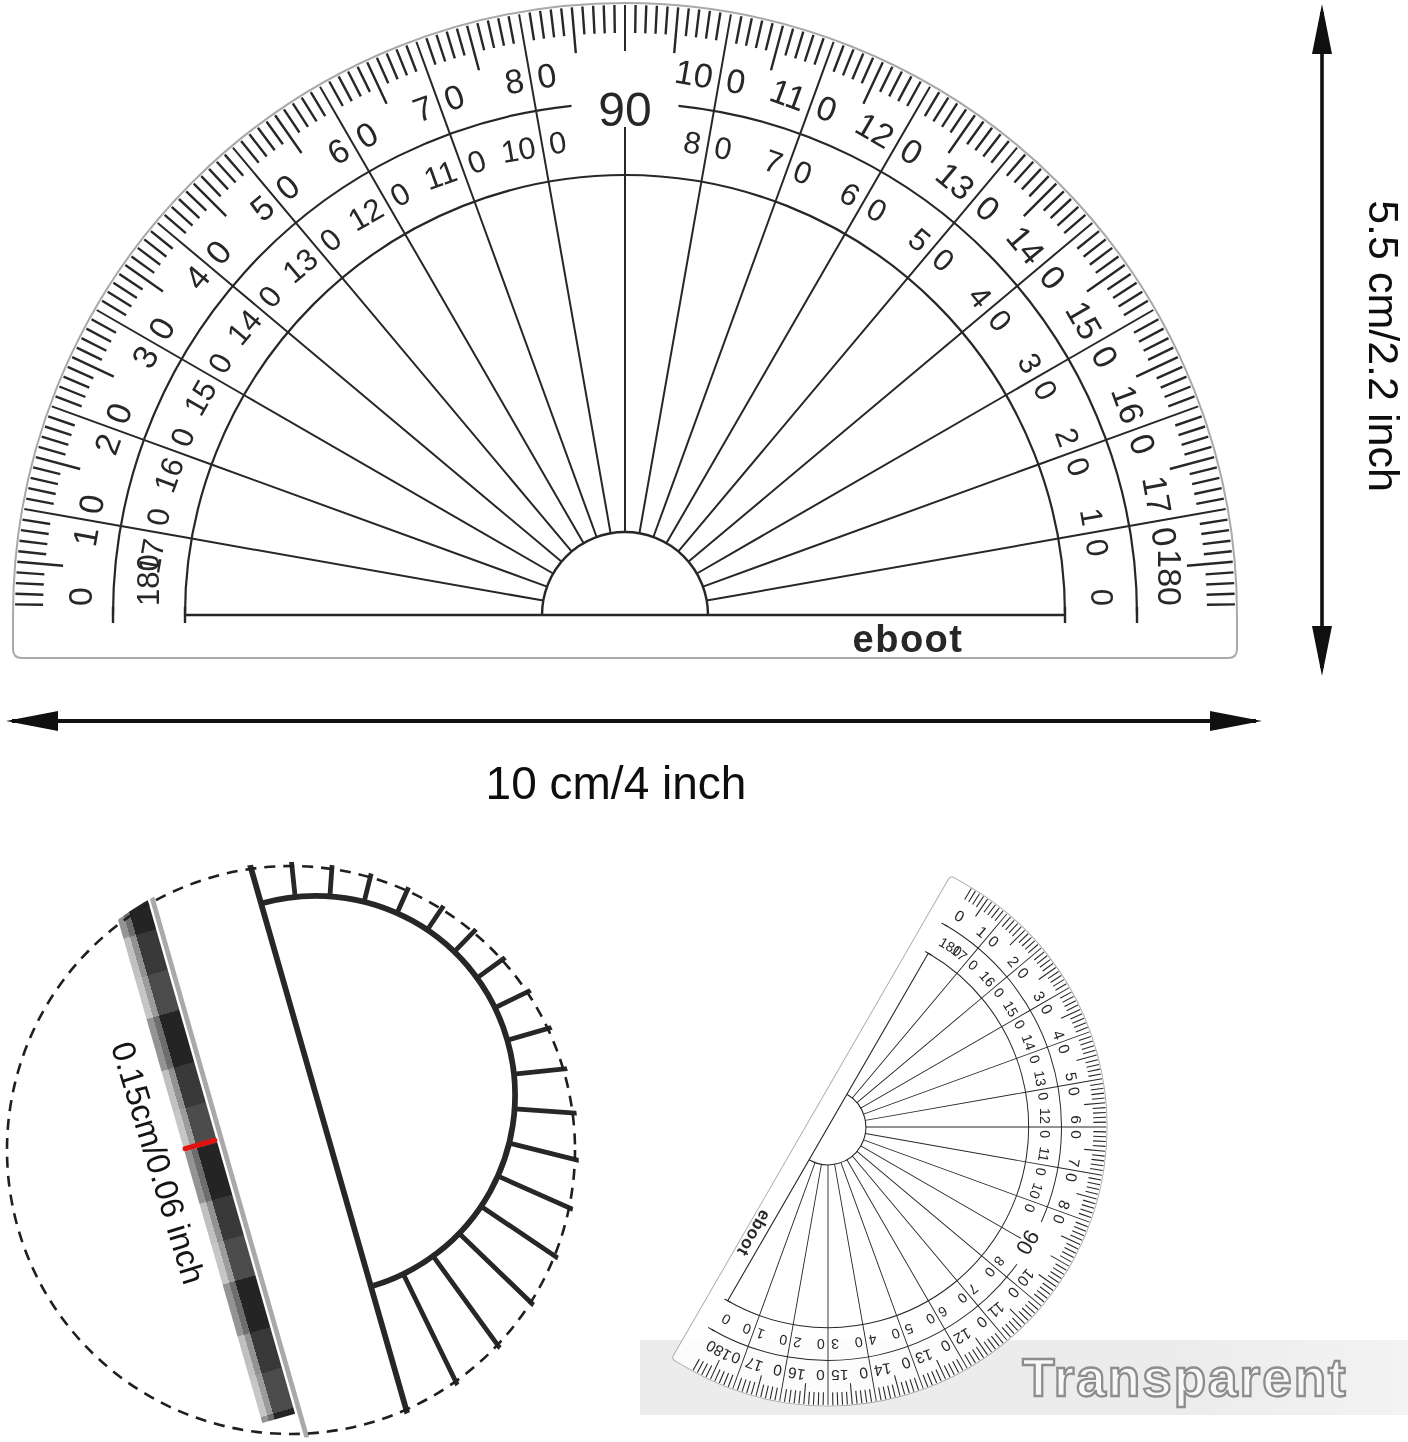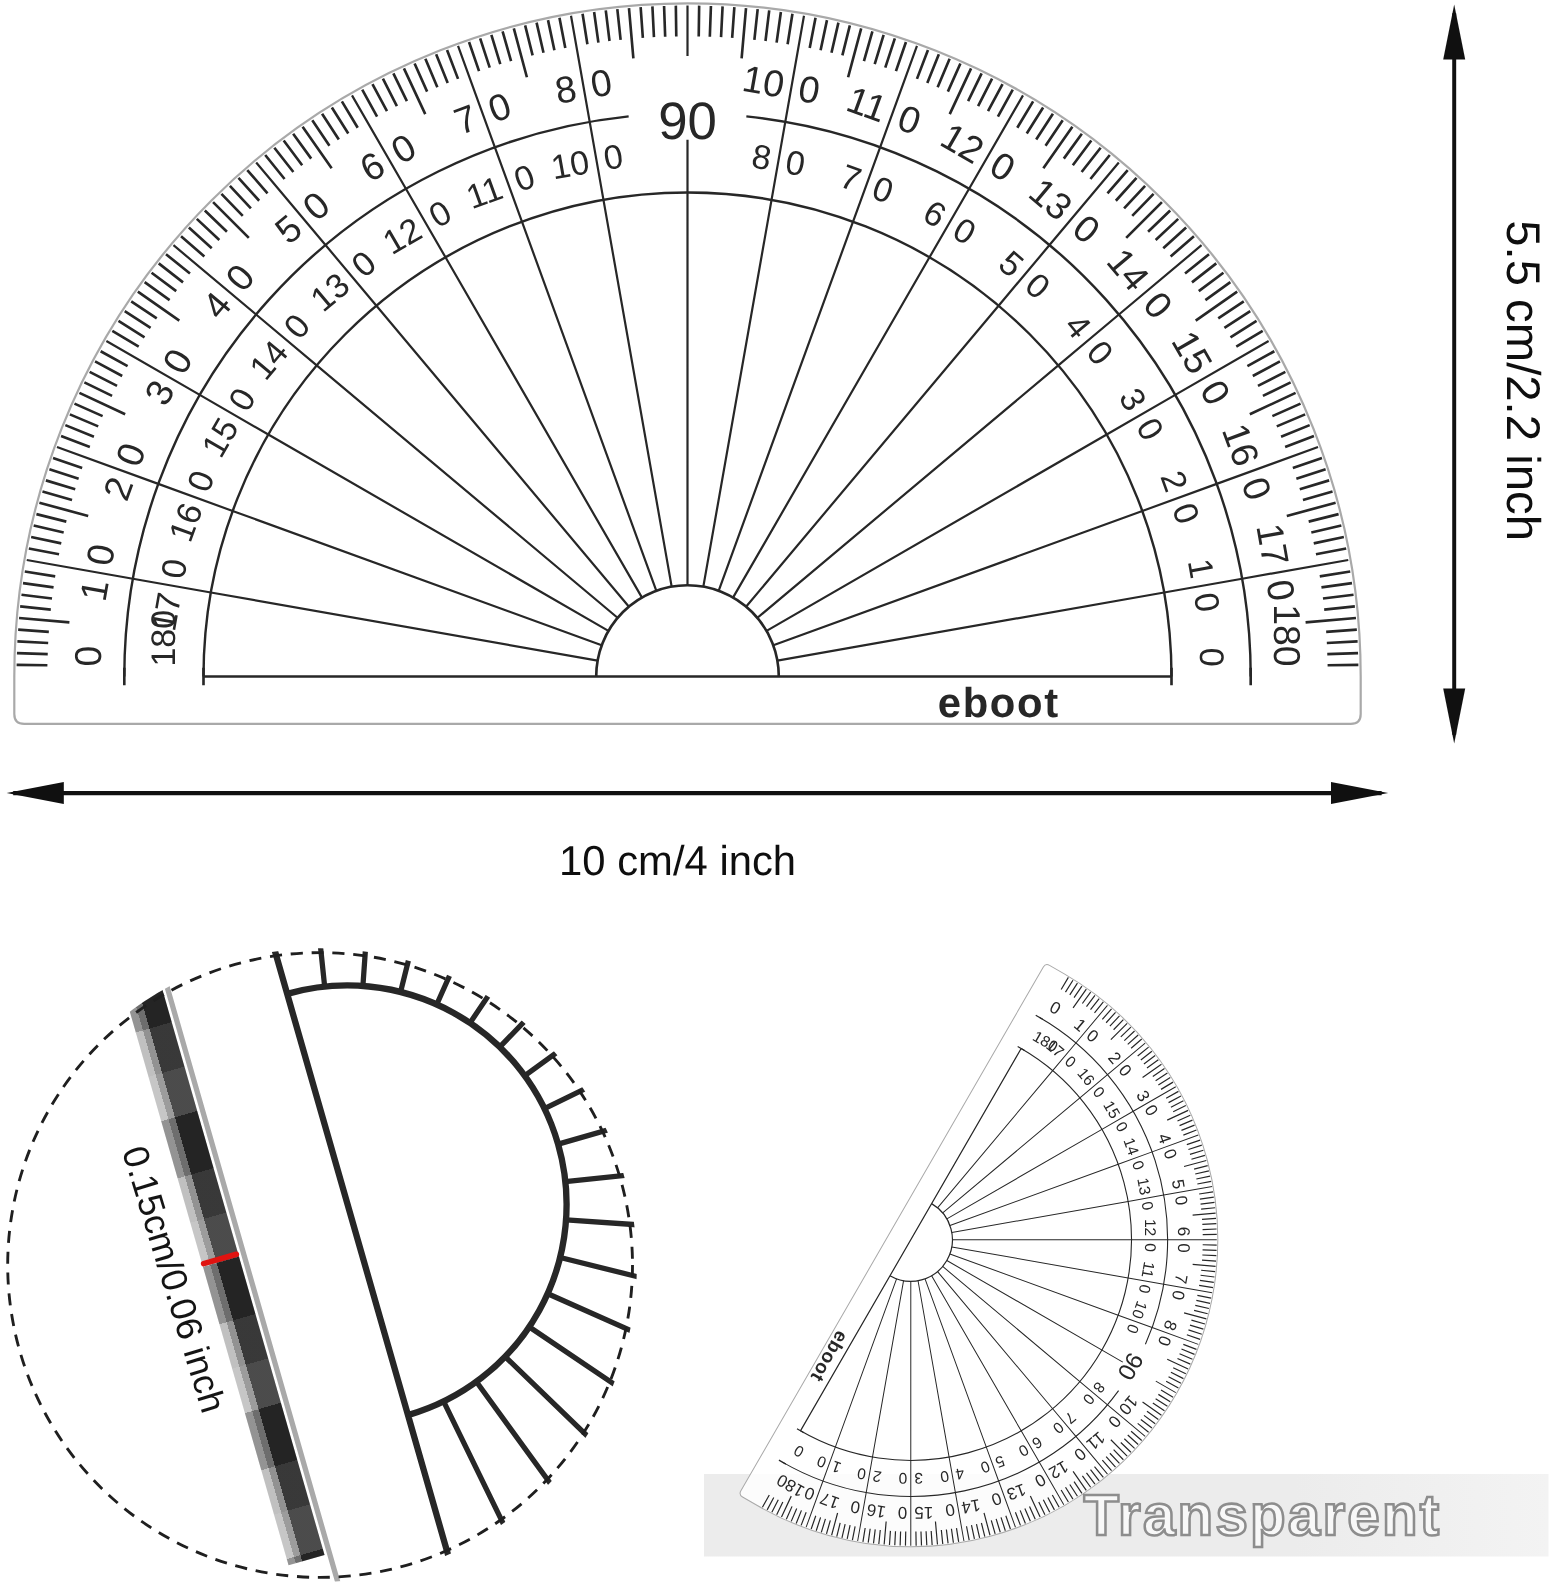--- a/index.html
+++ b/index.html
@@ -7,21 +7,21 @@
          font-family:"Liberation Sans",sans-serif;}
   svg text{fill:#272727;font-family:"Liberation Sans",sans-serif;}
 
   #protractor-main{position:absolute;left:0;top:0;width:1250px;height:668px;z-index:4;}
 
   #v-arrow{position:absolute;left:1300px;top:2px;width:46px;height:686px;z-index:4;}
   #v-label{position:absolute;left:1124px;top:320px;width:520px;height:52px;line-height:52px;
            text-align:center;font-size:43px;color:#0e0e0e;transform:rotate(90deg);z-index:4;}
   #h-arrow{position:absolute;left:0;top:699px;width:1270px;height:44px;z-index:4;}
   #h-label{position:absolute;left:416px;top:755px;width:400px;height:56px;line-height:56px;
-           text-align:center;font-size:38px;color:#0e0e0e;z-index:4;}
+           text-align:center;font-size:46px;color:#0e0e0e;z-index:4;}
 
   #magnifier{position:absolute;left:3px;top:862px;width:576px;height:576px;border-radius:50%;
              overflow:hidden;background:#fff;z-index:5;}
   #mag-clone-wrap{position:absolute;left:0;top:0;width:1250px;height:668px;
                   transform-origin:625px 615px;
                   transform:translate(-312px,-382px) rotate(74deg) scale(2.4);}
   #edge-band{position:absolute;left:-107px;top:251px;width:600px;height:34px;
              transform:rotate(74deg);
              background:
                repeating-linear-gradient(to right, rgba(255,255,255,.14) 0 42px, rgba(0,0,0,.22) 42px 96px, rgba(255,255,255,.05) 96px 138px),
@@ -32,21 +32,21 @@
   #mag-label{position:absolute;left:-15px;top:281px;width:340px;height:40px;line-height:40px;
              text-align:center;font-size:33px;color:#141414;transform:rotate(73deg);z-index:5;}
   #mag-dash{position:absolute;left:0;top:0;width:576px;height:576px;z-index:6;pointer-events:none;}
 
   #gray-band{position:absolute;left:640px;top:1340px;width:768px;height:75px;z-index:1;}
   #protractor-small-wrap{position:absolute;left:0;top:0;width:1250px;height:668px;
                          transform-origin:625px 615px;
                          transform:translate(203px,512px) rotate(120deg) scale(0.456);z-index:2;}
   #protractor-small{width:1250px;height:668px;}
   #transparent-label{position:absolute;left:985px;top:1346px;width:400px;height:64px;line-height:64px;
-                     font-size:53px;font-weight:700;letter-spacing:2px;
+                     text-align:center;font-size:53px;font-weight:700;letter-spacing:2px;
                      -webkit-text-stroke:2.3px #8d8d8d;z-index:3;}
 </style>
 </head>
 <body>
 
 <div id="stage">
 
   <svg id="protractor-main" viewBox="0 0 1250 668">
       <path d="M13 615A612 612 0 1 1 1237 615L1237 649Q1237 658 1228 658L22 658Q13 658 13 649Z" fill="#ffffff" fill-opacity="1" stroke="#a9a9a9" stroke-width="2"></path>
       <path d="M15.1 604.4L43.1 604.8M15.4 593.7L43.4 594.7M15.8 583.1L43.8 584.5M16.5 572.4L44.4 574.4M17.3 561.8L63.1 565.8M18.3 551.2L46.2 554.2M19.5 540.7L47.3 544.1M20.9 530.1L48.7 534.0M22.5 519.6L50.2 524.0M26.2 498.6L53.7 503.9M28.3 488.2L55.7 494.0M30.6 477.8L57.9 484.1M33.1 467.4L60.3 474.2M35.8 457.1L80.2 469.0M38.6 446.9L65.5 454.6M41.7 436.7L68.4 444.8M44.9 426.5L71.5 435.2M48.2 416.4L74.7 425.5M55.5 396.4L81.7 406.4M59.4 386.5L85.4 397.0M63.5 376.7L89.3 387.6M67.7 366.9L93.3 378.3M72.2 357.2L113.8 376.6M76.7 347.6L101.9 359.9M81.5 338.1L106.4 350.8M86.4 328.6L111.1 341.8M91.5 319.3L116.0 332.8M102.1 300.8L126.1 315.2M107.7 291.7L131.4 306.6M113.4 282.8L136.9 298.0M119.3 273.9L142.5 289.5M125.3 265.1L163.0 291.5M131.5 256.5L154.2 272.9M137.8 247.9L160.2 264.7M144.3 239.4L166.4 256.7M150.9 231.1L172.7 248.7M164.6 214.8L185.8 233.2M171.7 206.8L192.5 225.6M178.9 199.0L199.4 218.1M186.2 191.3L206.3 210.7M193.7 183.7L226.2 216.2M201.3 176.2L220.7 196.3M209.0 168.9L228.1 189.4M216.8 161.7L235.6 182.5M224.8 154.6L243.2 175.8M241.1 140.9L258.7 162.7M249.4 134.3L266.7 156.4M257.9 127.8L274.7 150.2M266.5 121.5L282.9 144.2M275.1 115.3L301.5 153.0M283.9 109.3L299.5 132.5M292.8 103.4L308.0 126.9M301.7 97.7L316.6 121.4M310.8 92.1L325.2 116.1M329.3 81.5L342.8 106.0M338.6 76.4L351.8 101.1M348.1 71.5L360.8 96.4M357.6 66.7L369.9 91.9M367.2 62.2L386.6 103.8M376.9 57.7L388.3 83.3M386.7 53.5L397.6 79.3M396.5 49.4L407.0 75.4M406.4 45.5L416.4 71.7M426.4 38.2L435.5 64.7M436.5 34.9L445.2 61.5M446.7 31.7L454.8 58.4M456.9 28.6L464.6 55.5M467.1 25.8L479.0 70.2M477.4 23.1L484.2 50.3M487.8 20.6L494.1 47.9M498.2 18.3L504.0 45.7M508.6 16.2L513.9 43.7M529.6 12.5L534.0 40.2M540.1 10.9L544.0 38.7M550.7 9.5L554.1 37.3M561.2 8.3L564.2 36.2M571.8 7.3L575.8 53.1M582.4 6.5L584.4 34.4M593.1 5.8L594.5 33.8M603.7 5.4L604.7 33.4M614.4 5.1L614.8 33.1M635.6 5.1L635.2 33.1M646.3 5.4L645.3 33.4M656.9 5.8L655.5 33.8M667.6 6.5L665.6 34.4M678.2 7.3L674.2 53.1M688.8 8.3L685.8 36.2M699.3 9.5L695.9 37.3M709.9 10.9L706.0 38.7M720.4 12.5L716.0 40.2M741.4 16.2L736.1 43.7M751.8 18.3L746.0 45.7M762.2 20.6L755.9 47.9M772.6 23.1L765.8 50.3M782.9 25.8L771.0 70.2M793.1 28.6L785.4 55.5M803.3 31.7L795.2 58.4M813.5 34.9L804.8 61.5M823.6 38.2L814.5 64.7M843.6 45.5L833.6 71.7M853.5 49.4L843.0 75.4M863.3 53.5L852.4 79.3M873.1 57.7L861.7 83.3M882.8 62.2L863.4 103.8M892.4 66.7L880.1 91.9M901.9 71.5L889.2 96.4M911.4 76.4L898.2 101.1M920.7 81.5L907.2 106.0M939.2 92.1L924.8 116.1M948.3 97.7L933.4 121.4M957.2 103.4L942.0 126.9M966.1 109.3L950.5 132.5M974.9 115.3L948.5 153.0M983.5 121.5L967.1 144.2M992.1 127.8L975.3 150.2M1000.6 134.3L983.3 156.4M1008.9 140.9L991.3 162.7M1025.2 154.6L1006.8 175.8M1033.2 161.7L1014.4 182.5M1041.0 168.9L1021.9 189.4M1048.7 176.2L1029.3 196.3M1056.3 183.7L1023.8 216.2M1063.8 191.3L1043.7 210.7M1071.1 199.0L1050.6 218.1M1078.3 206.8L1057.5 225.6M1085.4 214.8L1064.2 233.2M1099.1 231.1L1077.3 248.7M1105.7 239.4L1083.6 256.7M1112.2 247.9L1089.8 264.7M1118.5 256.5L1095.8 272.9M1124.7 265.1L1087.0 291.5M1130.7 273.9L1107.5 289.5M1136.6 282.8L1113.1 298.0M1142.3 291.7L1118.6 306.6M1147.9 300.8L1123.9 315.2M1158.5 319.3L1134.0 332.8M1163.6 328.6L1138.9 341.8M1168.5 338.1L1143.6 350.8M1173.3 347.6L1148.1 359.9M1177.8 357.2L1136.2 376.6M1182.3 366.9L1156.7 378.3M1186.5 376.7L1160.7 387.6M1190.6 386.5L1164.6 397.0M1194.5 396.4L1168.3 406.4M1201.8 416.4L1175.3 425.5M1205.1 426.5L1178.5 435.2M1208.3 436.7L1181.6 444.8M1211.4 446.9L1184.5 454.6M1214.2 457.1L1169.8 469.0M1216.9 467.4L1189.7 474.2M1219.4 477.8L1192.1 484.1M1221.7 488.2L1194.3 494.0M1223.8 498.6L1196.3 503.9M1227.5 519.6L1199.8 524.0M1229.1 530.1L1201.3 534.0M1230.5 540.7L1202.7 544.1M1231.7 551.2L1203.8 554.2M1232.7 561.8L1186.9 565.8M1233.5 572.4L1205.6 574.4M1234.2 583.1L1206.2 584.5M1234.6 593.7L1206.6 594.7M1234.9 604.4L1206.9 604.8" stroke="#272727" stroke-width="2.4" fill="none"></path>

